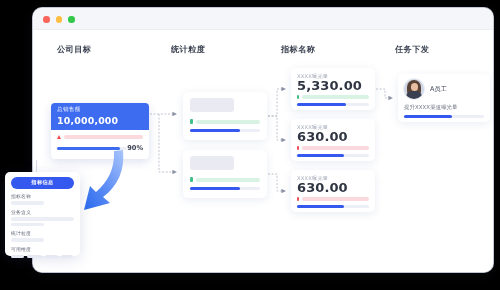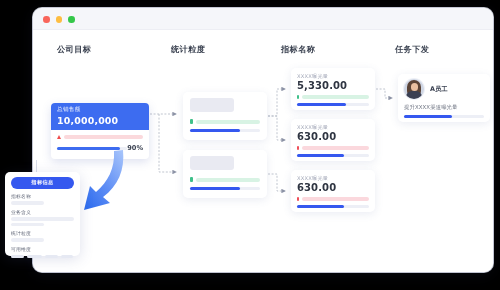--- a/index.html
+++ b/index.html
@@ -91,42 +91,42 @@
   .bar-g { height:4px;border-radius:2px;background:#d8f3e4; flex:1; }
   .dept-blue { margin-top:5px; height:3px; border-radius:2px; background:#edeff6; position:relative; }
   .dept-blue i { position:absolute; left:0; top:0; height:100%; border-radius:2px; background:#3558ef; display:block; }
 
   
   .emp-card { left:258px; width:84px; height:42px; padding:5px 6px; }
   .emp-1 { top:38px; }
   .emp-2 { top:89px; }
   .emp-3 { top:140px; }
   .emp-t { font-size:5.2px; color:#a3a8b8; letter-spacing:.2px; }
-  .emp-v { font-size:10px; font-weight:bold; color:#2f3542; line-height:11px; letter-spacing:.1px; }
+  .emp-v { font-size:13px; font-weight:bold; color:#2f3542; line-height:11px; letter-spacing:.1px; }
   .emp-row { display:flex; align-items:center; gap:3px; margin-top:4px; }
   .emp-row .mk { width:2.4px;height:4.4px;border-radius:1px; flex:none; }
   .emp-row .bb { height:3.6px; border-radius:2px; flex:1; }
   .mk-g { background:#3fc08a; } .bb-g { background:#d8f3e4; }
   .mk-r { background:#ef4f5a; } .bb-r { background:#fbd8dd; }
   .emp-track { margin-top:4px; height:2.8px; border-radius:2px; background:#edeff6; position:relative; }
   .emp-track i { position:absolute; left:0; top:0; height:100%; border-radius:2px; background:#3558ef; display:block; }
 
   
   .task-card { left:365px; top:44px; width:92px; height:48px; padding:5px 6px; }
   .task-top { display:flex; align-items:center; gap:6px; }
   .avatar {
     width:20px;height:20px;border-radius:50%; flex:none; overflow:hidden;
     background:#cfd6e4; position:relative;
     box-shadow:0 0 0 1px #eef0f6;
   }
   .avatar .hair { position:absolute; left:3px; top:1px; width:14px; height:16px; border-radius:7px 7px 5px 5px; background:#5a4336; }
   .avatar .face { position:absolute; left:6.5px; top:4px; width:7px; height:8px; border-radius:3.5px; background:#e8bfa0; }
   .avatar .body { position:absolute; left:2px; bottom:0; width:16px; height:8px; border-radius:6px 6px 0 0; background:#3a3f52; }
   .avatar .bg { position:absolute; inset:0; background:linear-gradient(150deg,#b9c6da,#8fa3c0 60%,#6c7f9d); z-index:-1; }
-  .task-name { font-size:6.4px; font-weight:bold; color:#3b4252; }
+  .task-name { font-size:6.4px; font-weight:normal; color:#3b4252; }
   .task-sub { font-size:5.4px; color:#6c7280; margin-top:5px; letter-spacing:.1px; }
   .task-track { margin-top:4px; height:2.8px; border-radius:2px; background:#edeff6; position:relative; }
   .task-track i { position:absolute; left:0; top:0; height:100%; border-radius:2px; background:#3558ef; display:block; }
 
   
   .popup {
     position:absolute; left:5px; top:172px; width:75px; height:84px;
     background:#fff; border-radius:5px;
     box-shadow:0 3px 14px rgba(70,85,150,0.18);
     padding:5px 6px;

